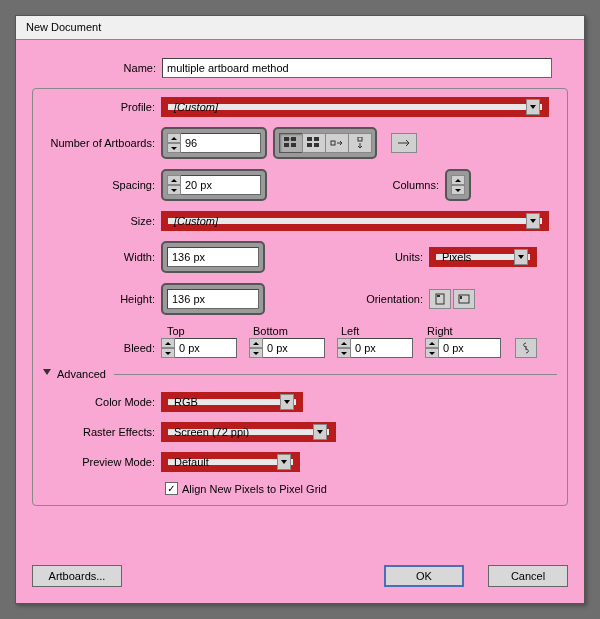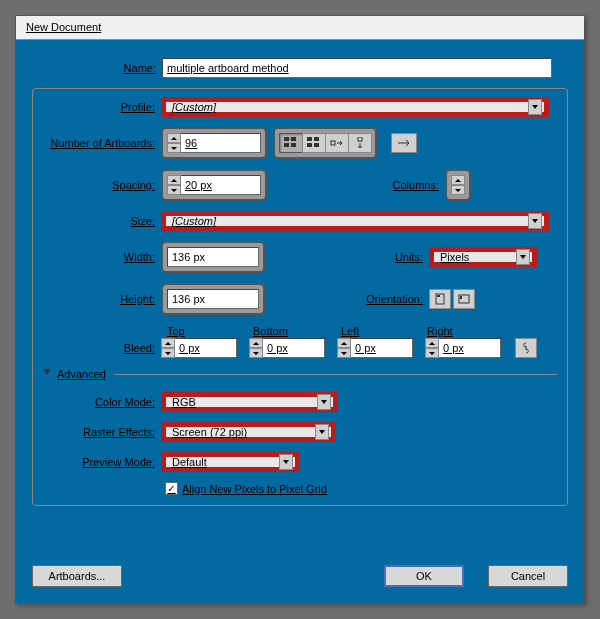--- a/index.html
+++ b/index.html
@@ -1,23 +1,23 @@
 <!DOCTYPE html>
 <html><head>
 <meta charset="utf-8">
 <style>
 * { box-sizing: border-box; margin: 0; padding: 0; }
 body { background: #6e6e6e; font-family: Tahoma, Arial, sans-serif; font-size: 11px; color: #000; width: 600px; height: 619px; position: relative; }
-.dialog { position: absolute; left: 15px; top: 15px; width: 570px; height: 589px; background: #0369a1; border: 1px solid #555; box-shadow: 2px 2px 4px rgba(0,0,0,0.3); text-decoration: underline; }
+.dialog { position: absolute; left: 15px; top: 15px; width: 570px; height: 589px; background: #f9a8d4; border: 1px solid #555; box-shadow: 2px 2px 4px rgba(0,0,0,0.3); }
 .title-bar { height: 24px; background: #f0f0f0; border-bottom: 1px solid #888; padding: 5px 10px; font-size: 11px; }
 .content { position: relative; padding: 18px 16px 16px 16px; height: calc(100% - 24px); border-radius: 17px; }
 .row { display: flex; align-items: center; margin-bottom: 10px; }
 .label { text-align: right; padding-right: 6px; font-size: 11px; }
 .text-input { height: 20px; background: #fff; border: 1px solid #666; border-top-color: #444; border-left-color: #444; padding: 2px 4px; font-size: 11px; font-family: inherit; }
-.select-box { height: 20px; background: #e8e8e8; border: 5px solid #b91c1c; display: flex; align-items: center; justify-content: space-between; padding: 0 2px 0 6px; font-size: 11px; }
+.select-box { height: 20px; background: #e8e8e8; border: 7px solid #b91c1c; display: flex; align-items: center; justify-content: space-between; padding: 0 2px 0 6px; font-size: 11px; }
 .select-box .select-arrow { width: 14px; height: 16px; background: #d0d0d0; border: 1px solid #888; display: flex; align-items: center; justify-content: center; }
 .select-box .select-arrow::after { content: ""; border-left: 3px solid transparent; border-right: 3px solid transparent; border-top: 4px solid #000; }
 .italic { font-style: italic; }
 .spinner-field { display: flex; height: 20px; }
 .spinner-btns { width: 14px; display: flex; flex-direction: column; }
 .spinner-btn { flex: 1; background: #d0d0d0; border: 1px solid #888; display: flex; align-items: center; justify-content: center; }
 .spinner-btn.up::after { content: ""; border-left: 3px solid transparent; border-right: 3px solid transparent; border-bottom: 3px solid #000; }
 .spinner-btn.down::after { content: ""; border-left: 3px solid transparent; border-right: 3px solid transparent; border-top: 3px solid #000; }
 .spinner-input { border: 1px solid #666; border-top-color: #444; border-left-color: #444; border-left: none; background: #fff; padding: 2px 4px; font-size: 11px; font-family: inherit; height: 20px; }
 .highlight-box { border: 2px solid #555; padding: 4px; border-radius: 5px; background: #9a9a9a; }
@@ -221,21 +221,21 @@
       </div>
 
       <div class="advanced-header">
         <span class="disclosure open"></span>
         <span>Advanced</span>
         <span class="hr-line"></span>
       </div>
 
       <div class="row">
         <span class="label" style="width:118px">Color Mode:</span>
-        <div class="select-box" style="width:177px">
+        <div class="select-box" style="width:142px">
           <span>RGB</span>
           <span class="select-arrow"></span>
         </div>
       </div>
       <div class="row">
         <span class="label" style="width:118px">Raster Effects:</span>
         <div class="select-box" style="width:175px">
           <span>Screen (72 ppi)</span>
           <span class="select-arrow"></span>
         </div>

